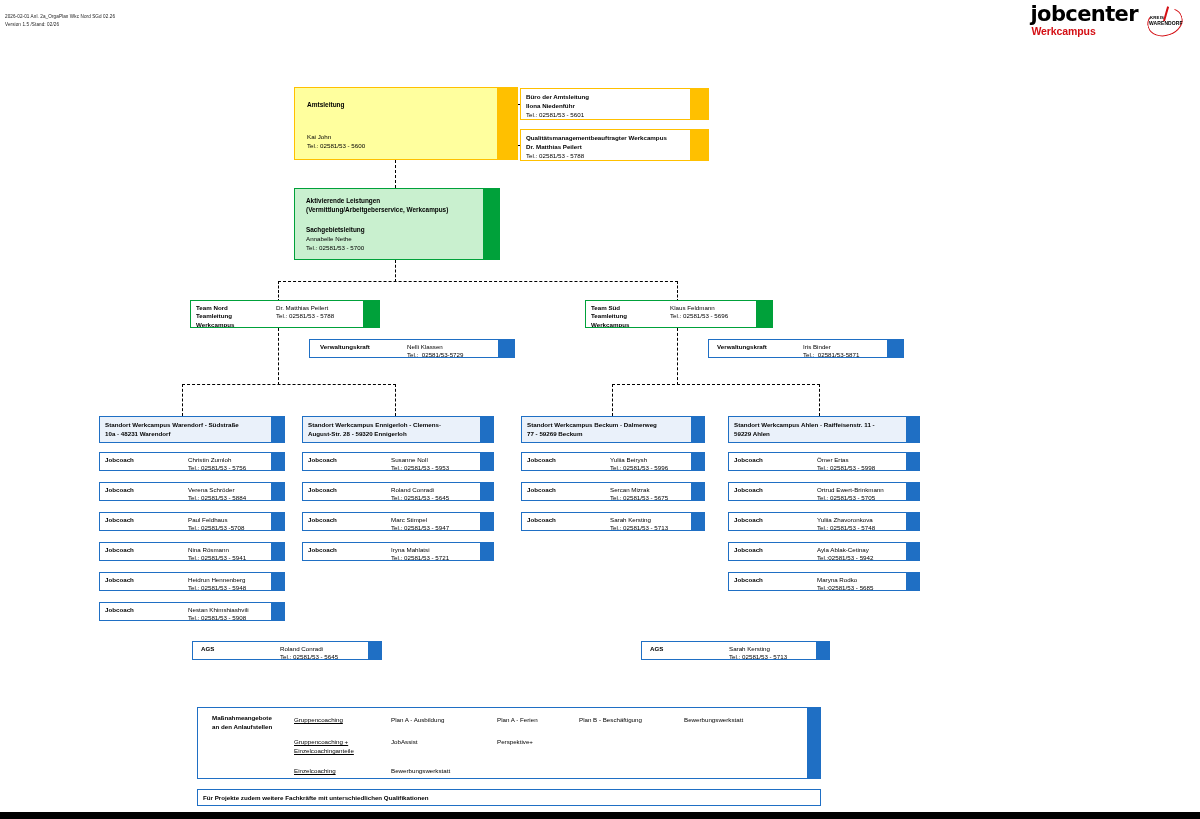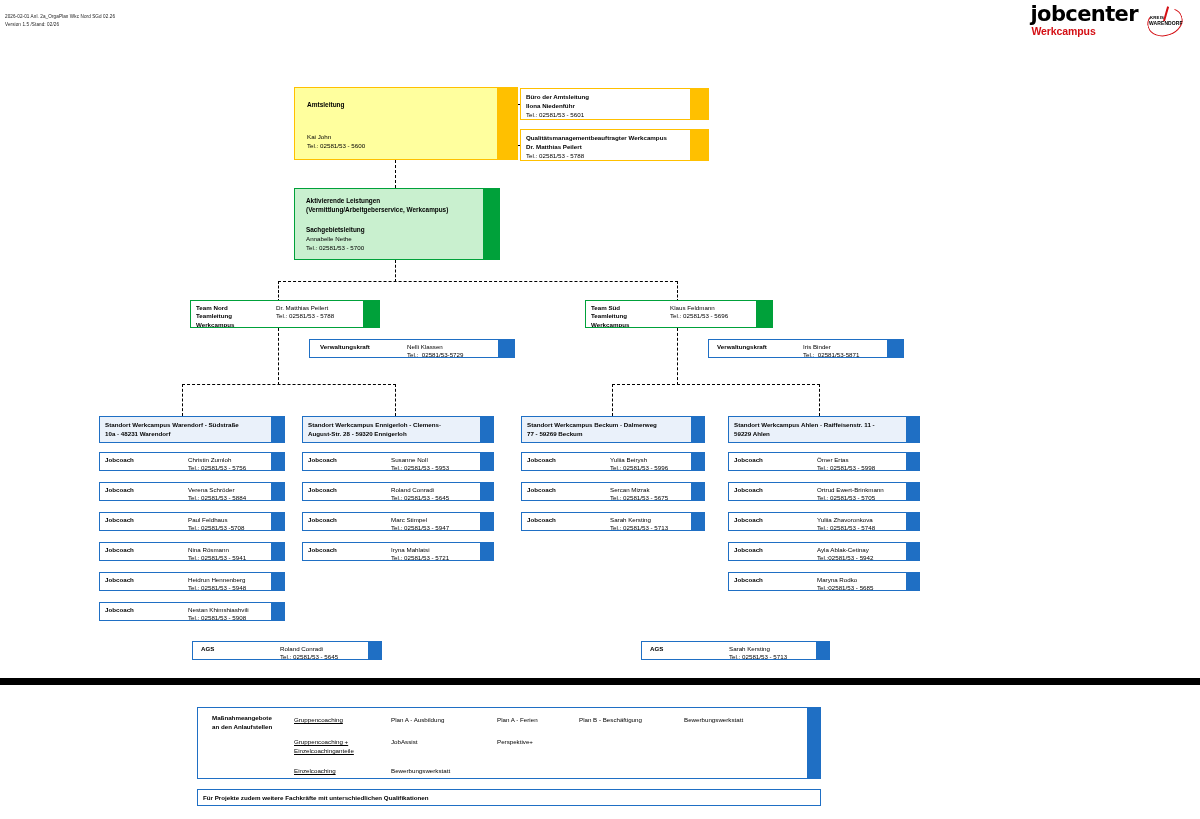--- a/index.html
+++ b/index.html
@@ -4,21 +4,21 @@
 <style>
   html,body{margin:0;padding:0;}
   body{
     width:1200px;height:819px;
     background:#ffffff;
     font-family:"Liberation Sans","DejaVu Sans",sans-serif;
     color:#000;
     position:relative;
     overflow:hidden;
   }
-  #canvas{position:absolute;left:0;top:0;width:1200px;height:685px;}
+  #canvas{position:absolute;left:0;top:0;width:1200px;height:819px;}
 
   
   .doc-meta{
     position:absolute;left:5px;top:13px;
     font-size:4.6px;line-height:1.75;
     color:#1a1a1a;letter-spacing:.1px;white-space:nowrap;
   }
   .logo{position:absolute;right:12px;top:4px;height:34px;display:flex;align-items:flex-start;}
   .logo-text{display:flex;flex-direction:column;align-items:flex-start;line-height:1;}
   .logo-main{font-size:21px;font-weight:bold;letter-spacing:-.6px;color:#000;font-family:"DejaVu Sans",sans-serif;}

